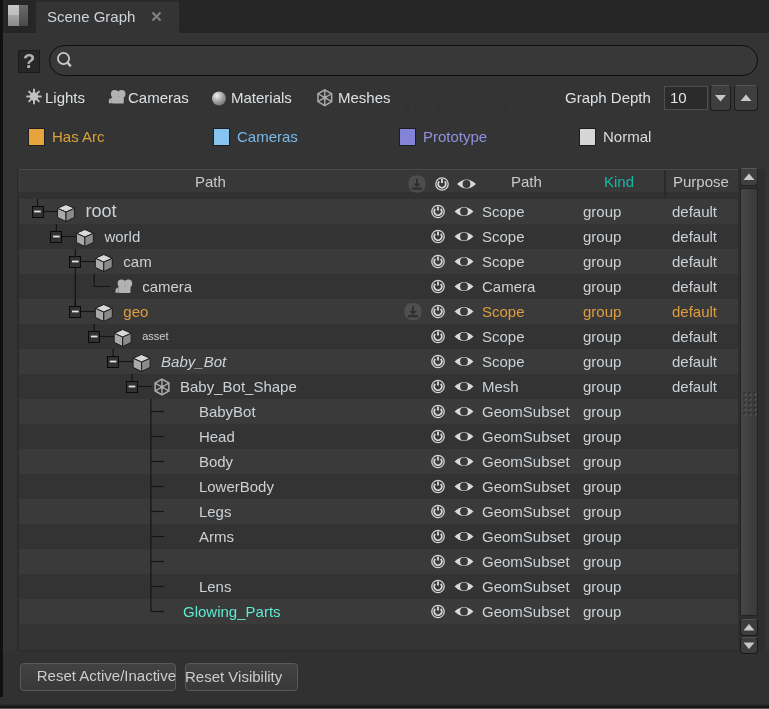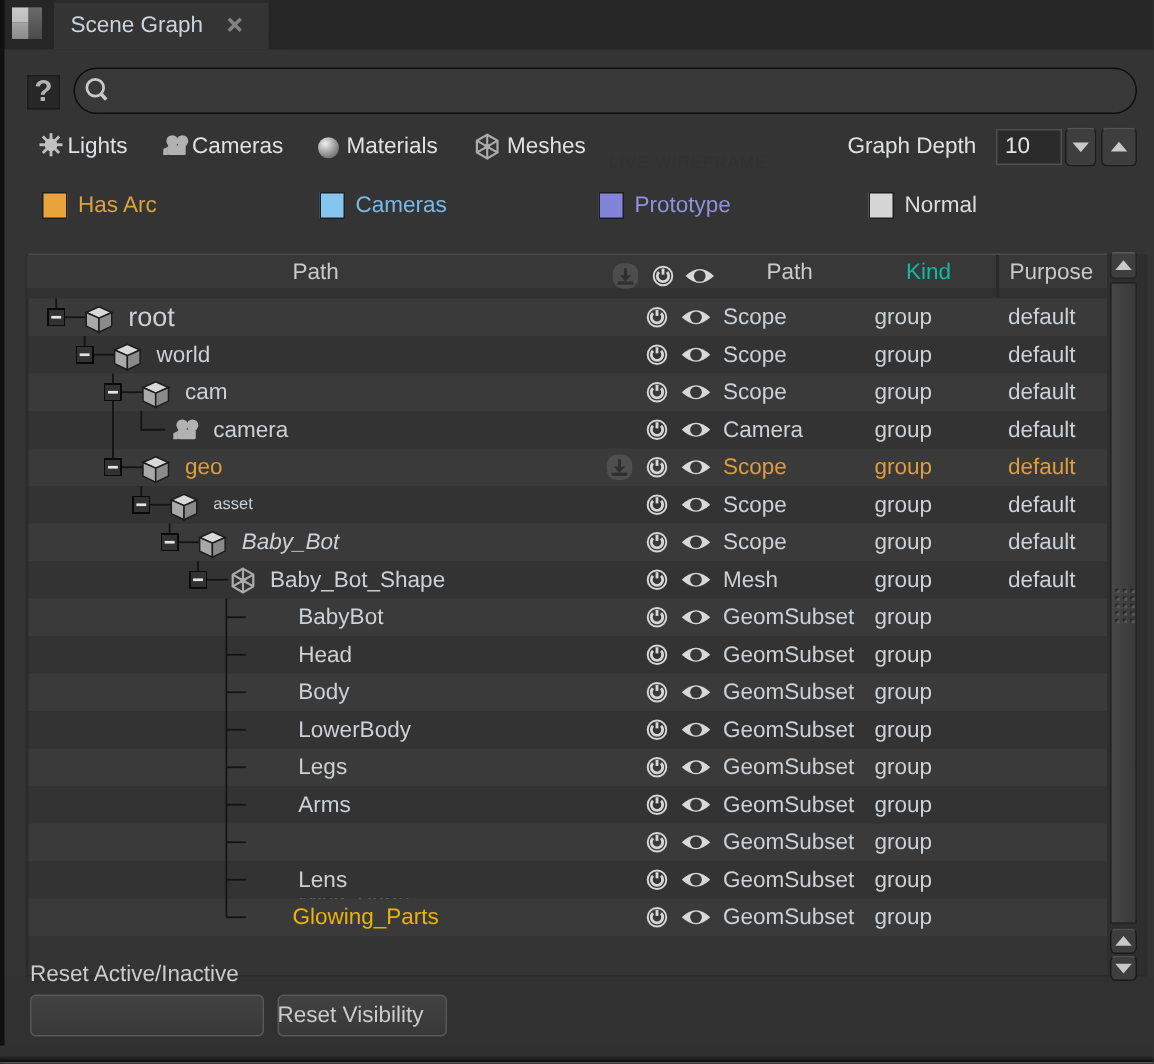--- a/index.html
+++ b/index.html
@@ -136,34 +136,34 @@
     <div class="txt" style="left:583px;top:524px;height:25px;line-height:25px;font-size:15px;color:#ccd1d5;">group</div>
     <div class="abs" style="left:19px;top:549px;width:719px;height:25px;background:#3a3a3a;"></div>
     <div class="txt" style="left:198.89999999999998px;top:549px;height:25px;line-height:25px;font-size:15px;color:#ccd1d5;margin-top:39px;">Misc_Parts</div>
     <div class="txt" style="left:482px;top:549px;height:25px;line-height:25px;font-size:15px;color:#ccd1d5;">GeomSubset</div>
     <div class="txt" style="left:583px;top:549px;height:25px;line-height:25px;font-size:15px;color:#ccd1d5;">group</div>
     <div class="abs" style="left:19px;top:574px;width:719px;height:25px;background:#333333;"></div>
     <div class="txt" style="left:198.89999999999998px;top:574px;height:25px;line-height:25px;font-size:15px;color:#ccd1d5;">Lens</div>
     <div class="txt" style="left:482px;top:574px;height:25px;line-height:25px;font-size:15px;color:#ccd1d5;">GeomSubset</div>
     <div class="txt" style="left:583px;top:574px;height:25px;line-height:25px;font-size:15px;color:#ccd1d5;">group</div>
     <div class="abs" style="left:19px;top:599px;width:719px;height:25px;background:#3a3a3a;"></div>
-    <div class="txt" style="left:195px;top:599px;height:25px;line-height:25px;font-size:15px;color:#eab308;">Glowing_Parts</div>
+    <div class="txt" style="left:183px;top:599px;height:25px;line-height:25px;font-size:15px;color:#5eead4;">Glowing_Parts</div>
     <div class="txt" style="left:482px;top:599px;height:25px;line-height:25px;font-size:15px;color:#ccd1d5;">GeomSubset</div>
     <div class="txt" style="left:583px;top:599px;height:25px;line-height:25px;font-size:15px;color:#ccd1d5;">group</div>
   </div>
 
   <div class="abs" style="left:738px;top:169px;width:27px;height:481px;background:#2e2e2e;"></div>
   <div class="abs" style="left:740px;top:168px;width:18px;height:18px;background:#3f3f3f;border:1px solid #242424;border-top-color:#5a5a5a;border-radius:3px;box-sizing:border-box;"></div>
   <div class="abs" style="left:740px;top:188px;width:18px;height:428px;background:linear-gradient(90deg,#474747,#393939);border:1px solid #232323;border-radius:2px;box-sizing:border-box;"></div>
   <div class="abs" style="left:740px;top:619px;width:18px;height:17px;background:#3d3d3d;border:1px solid #1a1a1a;border-top-color:#525252;border-radius:4px;box-sizing:border-box;"></div>
   <div class="abs" style="left:740px;top:637px;width:18px;height:17px;background:#3d3d3d;border:1px solid #1a1a1a;border-top-color:#525252;border-radius:4px;box-sizing:border-box;"></div>
   <div class="abs" style="left:0px;top:651px;width:769px;height:46px;background:#313131;z-index:-1;"></div>
 
   <div class="abs" style="left:20px;top:663px;width:156px;height:28px;background:linear-gradient(#424242,#383838);border:1px solid #595959;border-radius:4px;box-sizing:border-box;"></div>
-  <div class="txt" style="left:20px;top:636px;width:156px;height:28px;line-height:28px;font-size:15px;color:#cccccc;text-align:left;">Reset Active/Inactive</div>
+  <div class="txt" style="left:20px;top:662px;width:156px;height:28px;line-height:28px;font-size:15px;color:#cccccc;text-align:right;">Reset Active/Inactive</div>
   <div class="abs" style="left:185px;top:663px;width:113px;height:28px;background:linear-gradient(#424242,#383838);border:1px solid #595959;border-radius:4px;box-sizing:border-box;"></div>
   <div class="txt" style="left:185px;top:663px;width:94px;height:28px;line-height:28px;font-size:15px;color:#cccccc;text-align:center;">Reset Visibility</div>
 
   <svg class="abs" id="ov" width="769" height="709" style="left:0;top:0;pointer-events:none;">
     <defs>
 <g id="cube">
   <polygon points="9,0.5 17.5,4.3 9,8.1 0.5,4.3" fill="#d8d8d8" stroke="#1c1c1c" stroke-width="1"></polygon>
   <polygon points="0.5,4.3 9,8.1 9,17.5 0.5,13.4" fill="#a9a9a9" stroke="#1c1c1c" stroke-width="1"></polygon>
   <polygon points="17.5,4.3 9,8.1 9,17.5 17.5,13.4" fill="#8a8a8a" stroke="#1c1c1c" stroke-width="1"></polygon>
 </g>

